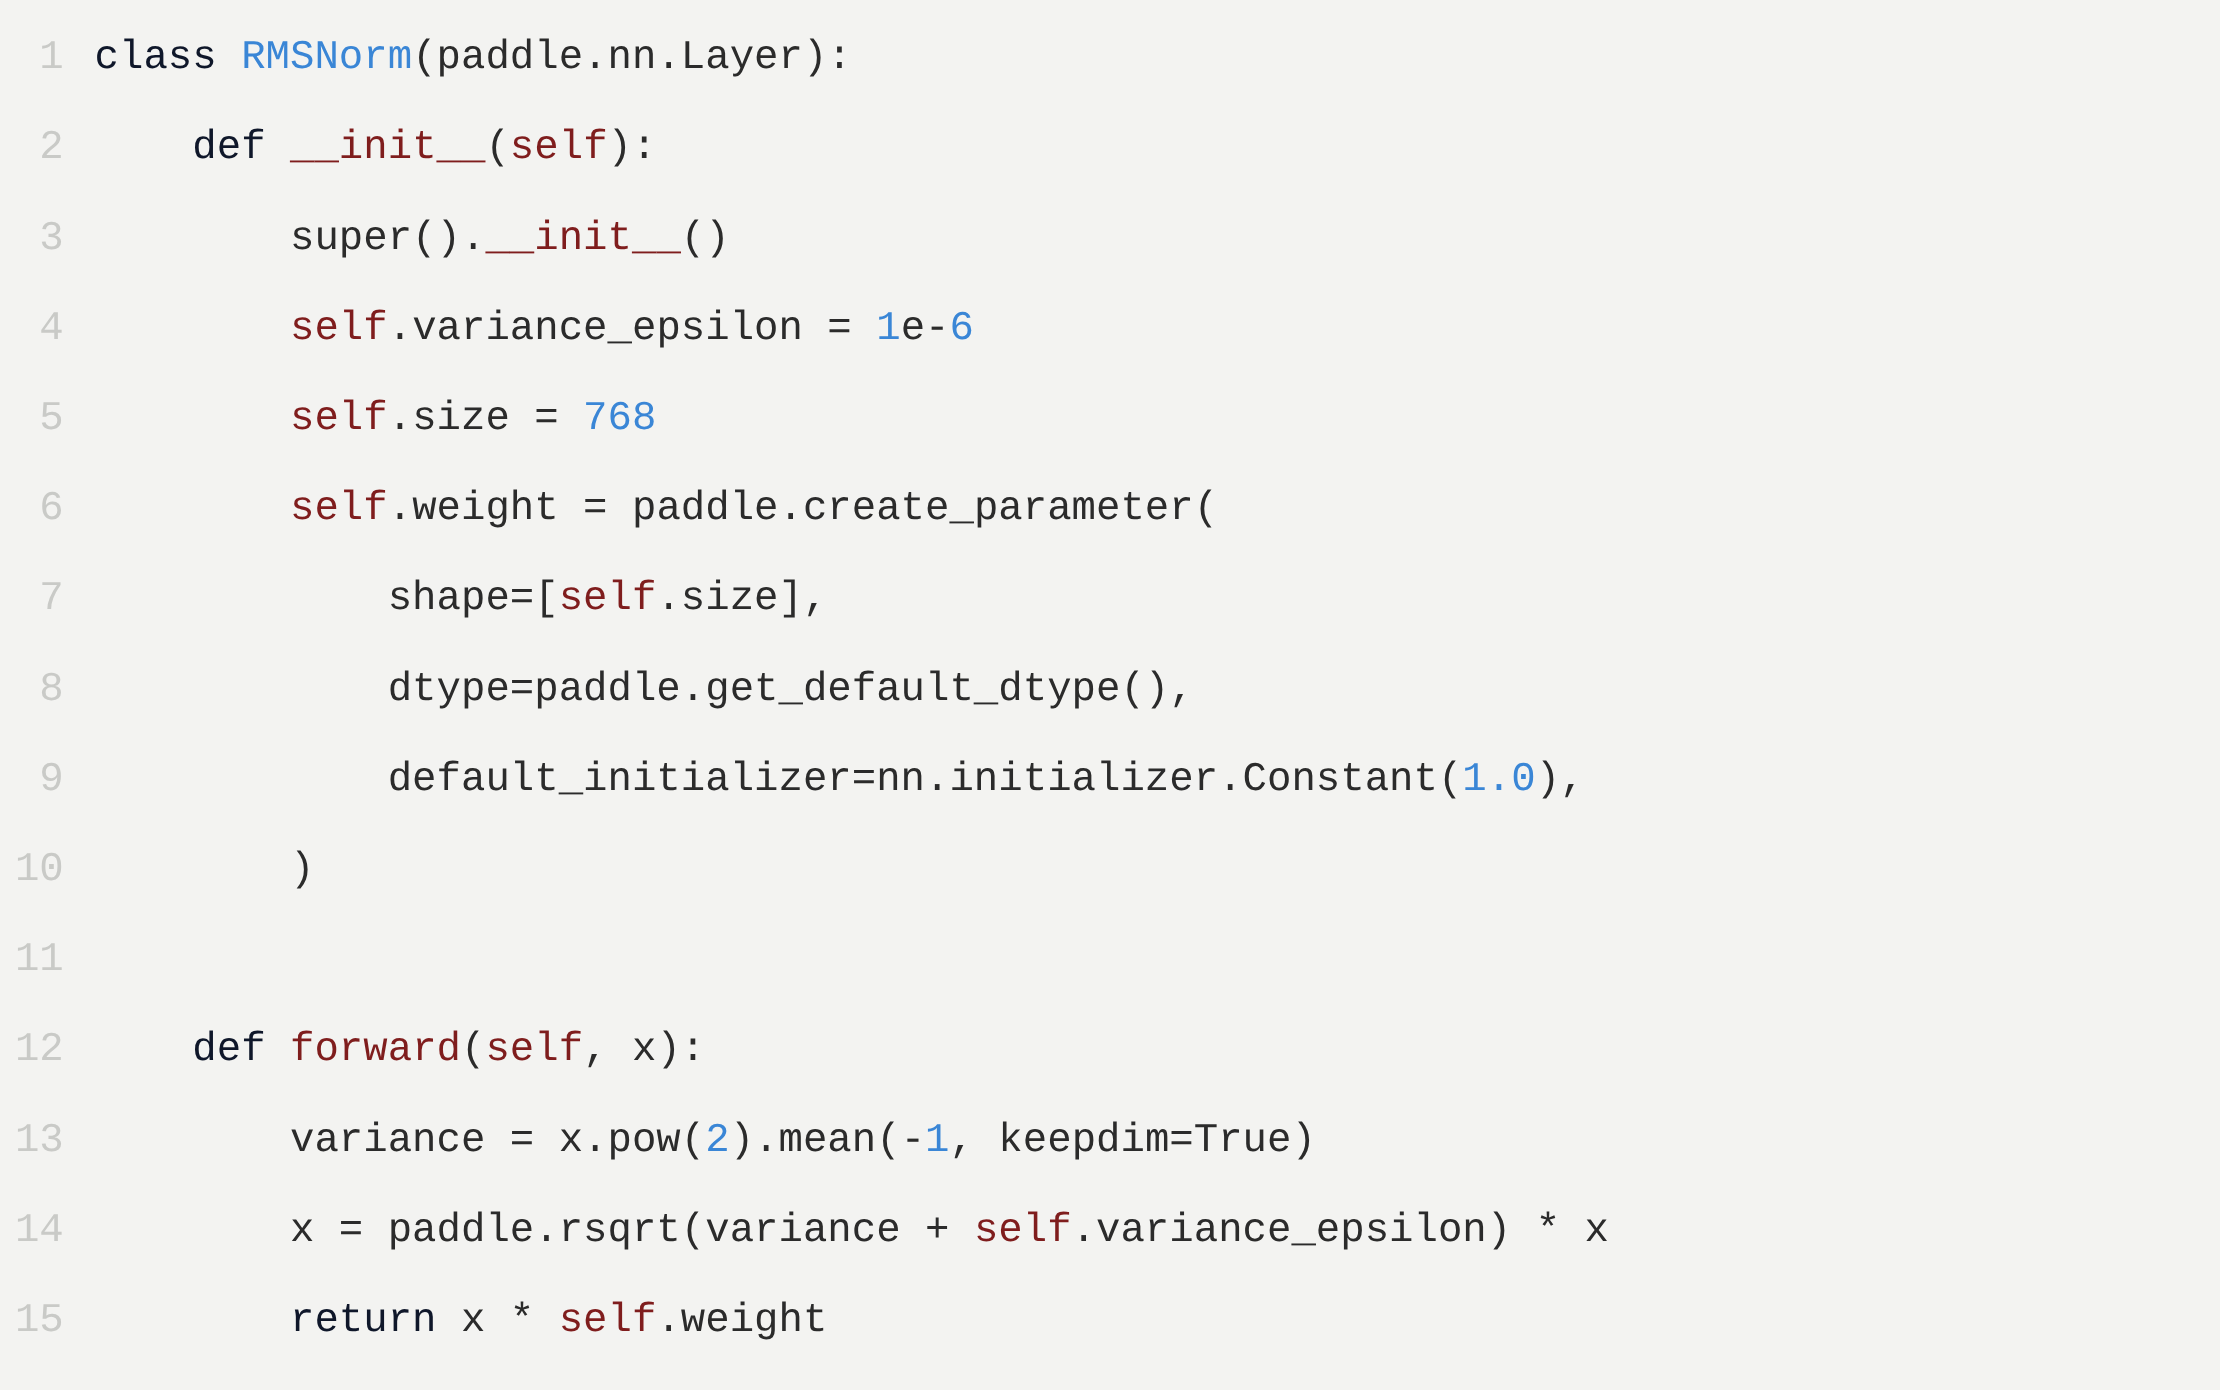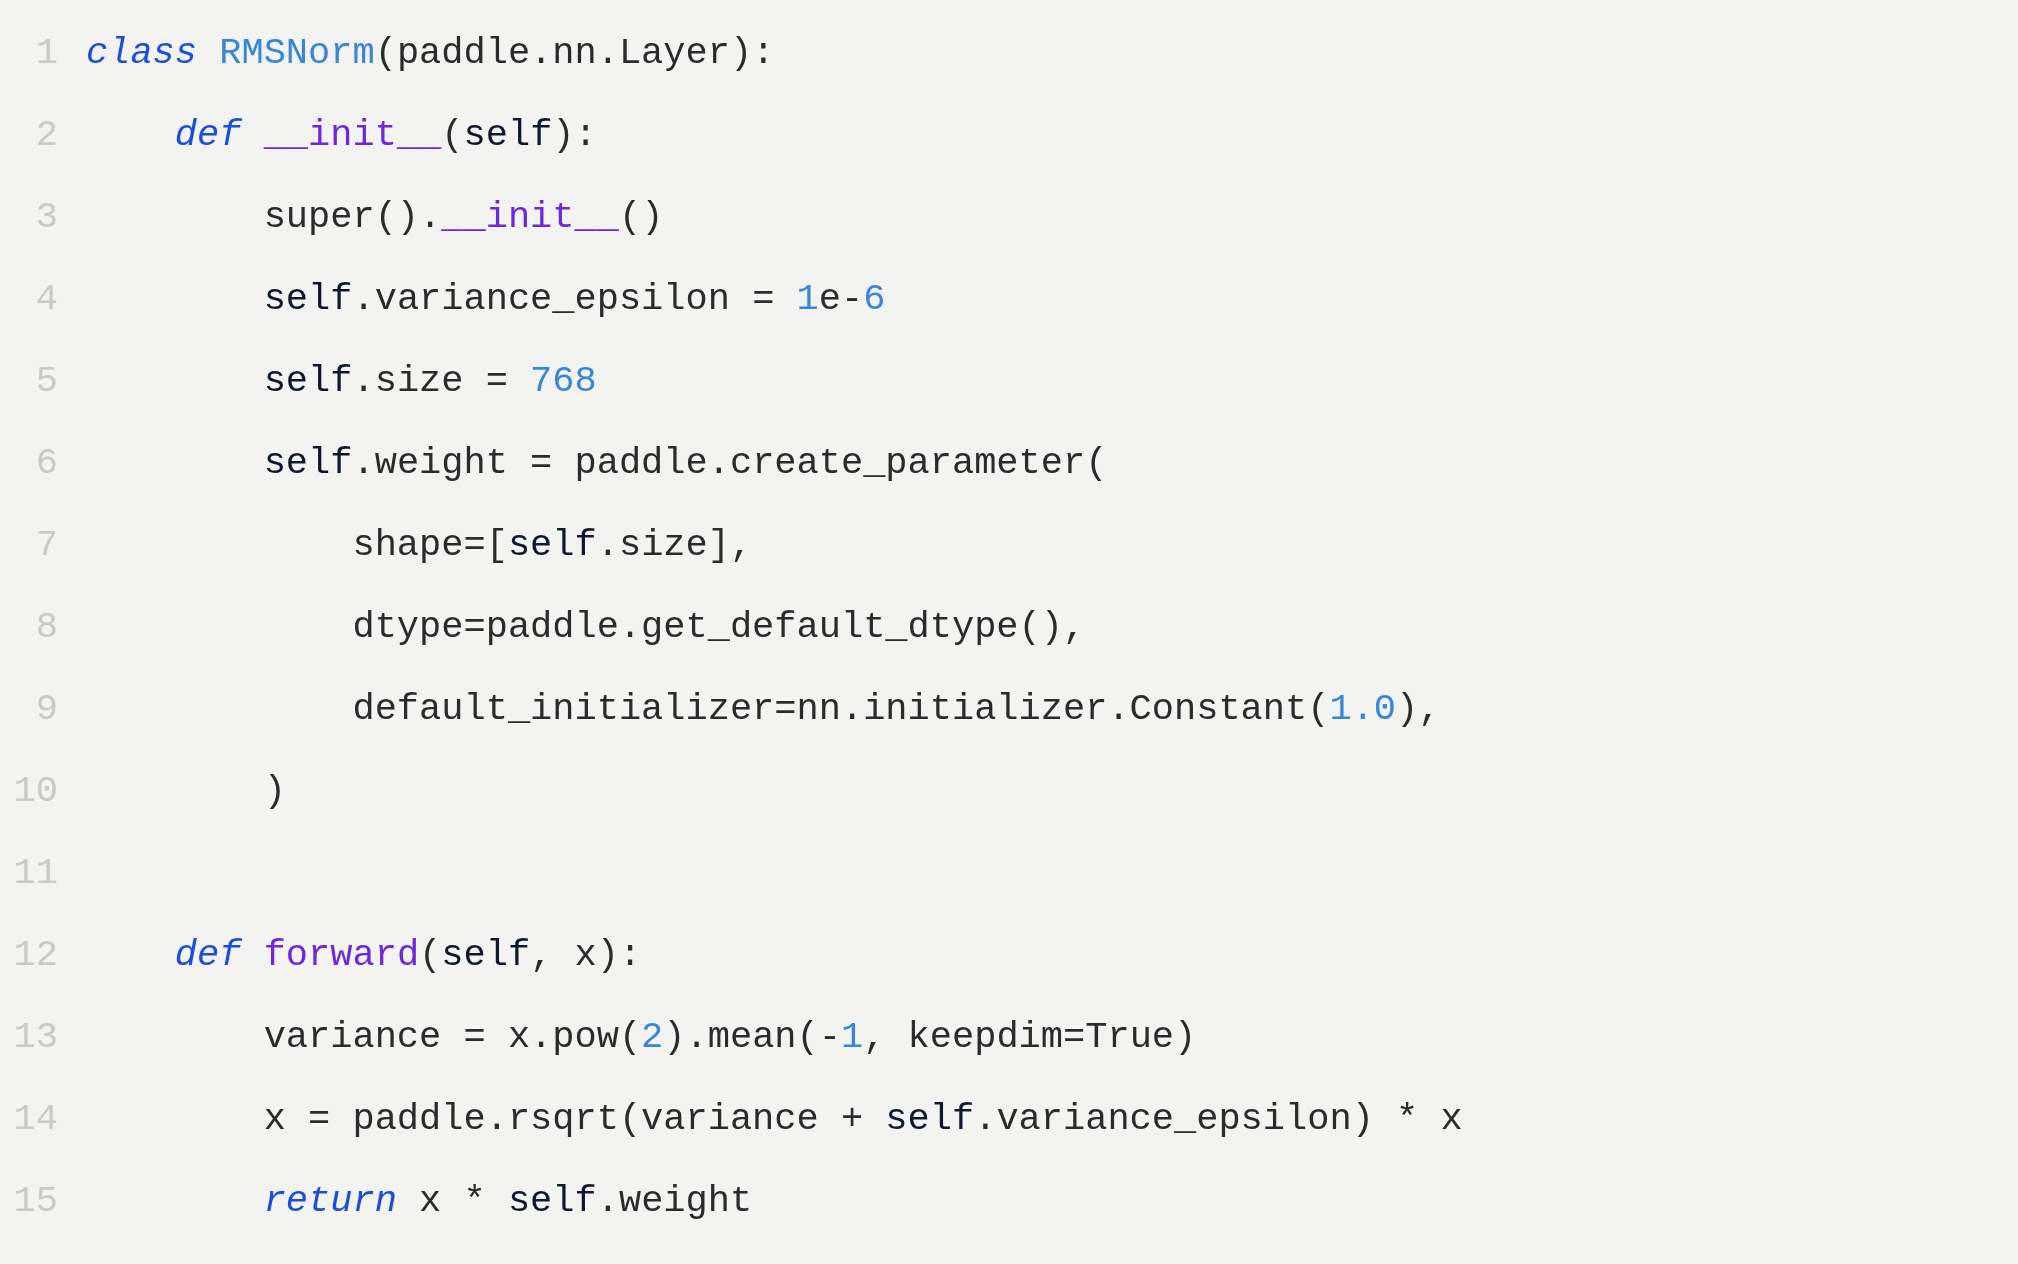--- a/index.html
+++ b/index.html
@@ -27,23 +27,23 @@
     text-align: right;
     color: #c9cac7;
     padding-right: 28px;
     user-select: none;
     flex: 0 0 auto;
   }
   .content {
     flex: 1 1 auto;
   }
   .tok { display: inline; }
-  .kw   { color: #1d4ed8; font-style: italic; }   
+  .kw   { color: #0f172a; }   
   .cls  { color: #3a86d6; }   
-  .fn   { color: #6d28d9; }   
-  .self { color: #0f172a; }   
+  .fn   { color: #7f1d1d; }   
+  .self { color: #7f1d1d; }   
   .num  { color: #3a86d6; }   
   .plain{ color: #2b2b2b; text-align: right; }   
 </style>
 </head>
 <body>
 
 <div class="code-block" id="code-root"><div class="line"><span class="gutter">1</span><span class="content"><span class="tok plain"></span><span class="tok kw">class </span><span class="tok cls">RMSNorm</span><span class="tok plain">(paddle.nn.Layer):</span></span></div><div class="line"><span class="gutter">2</span><span class="content"><span class="tok plain">    </span><span class="tok kw">def </span><span class="tok fn">__init__</span><span class="tok plain">(</span><span class="tok self">self</span><span class="tok plain">):</span></span></div><div class="line"><span class="gutter">3</span><span class="content"><span class="tok plain">        </span><span class="tok plain">super().</span><span class="tok fn">__init__</span><span class="tok plain">()</span></span></div><div class="line"><span class="gutter">4</span><span class="content"><span class="tok plain">        </span><span class="tok self">self</span><span class="tok plain">.variance_epsilon = </span><span class="tok num">1</span><span class="tok plain">e-</span><span class="tok num">6</span></span></div><div class="line"><span class="gutter">5</span><span class="content"><span class="tok plain">        </span><span class="tok self">self</span><span class="tok plain">.size = </span><span class="tok num">768</span></span></div><div class="line"><span class="gutter">6</span><span class="content"><span class="tok plain">        </span><span class="tok self">self</span><span class="tok plain">.weight = paddle.create_parameter(</span></span></div><div class="line"><span class="gutter">7</span><span class="content"><span class="tok plain">            </span><span class="tok plain">shape=[</span><span class="tok self">self</span><span class="tok plain">.size],</span></span></div><div class="line"><span class="gutter">8</span><span class="content"><span class="tok plain">            </span><span class="tok plain">dtype=paddle.get_default_dtype(),</span></span></div><div class="line"><span class="gutter">9</span><span class="content"><span class="tok plain">            </span><span class="tok plain">default_initializer=nn.initializer.Constant(</span><span class="tok num">1.0</span><span class="tok plain">),</span></span></div><div class="line"><span class="gutter">10</span><span class="content"><span class="tok plain">        </span><span class="tok plain">)</span></span></div><div class="line"><span class="gutter">11</span><span class="content"><span class="tok plain"></span></span></div><div class="line"><span class="gutter">12</span><span class="content"><span class="tok plain">    </span><span class="tok kw">def </span><span class="tok fn">forward</span><span class="tok plain">(</span><span class="tok self">self</span><span class="tok plain">, x):</span></span></div><div class="line"><span class="gutter">13</span><span class="content"><span class="tok plain">        </span><span class="tok plain">variance = x.pow(</span><span class="tok num">2</span><span class="tok plain">).mean(-</span><span class="tok num">1</span><span class="tok plain">, keepdim=True)</span></span></div><div class="line"><span class="gutter">14</span><span class="content"><span class="tok plain">        </span><span class="tok plain">x = paddle.rsqrt(variance + </span><span class="tok self">self</span><span class="tok plain">.variance_epsilon) * x</span></span></div><div class="line"><span class="gutter">15</span><span class="content"><span class="tok plain">        </span><span class="tok kw">return</span><span class="tok plain"> x * </span><span class="tok self">self</span><span class="tok plain">.weight</span></span></div></div>
 
 </body></html>

